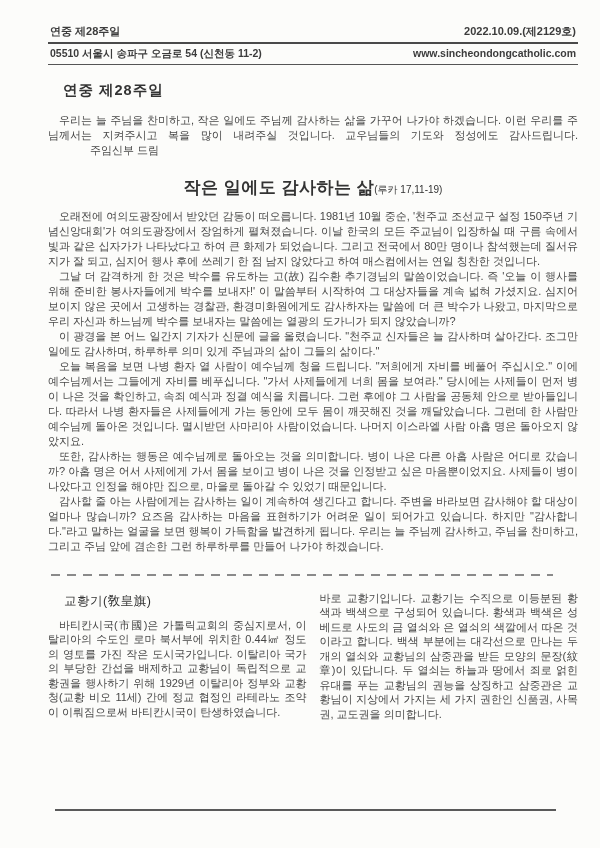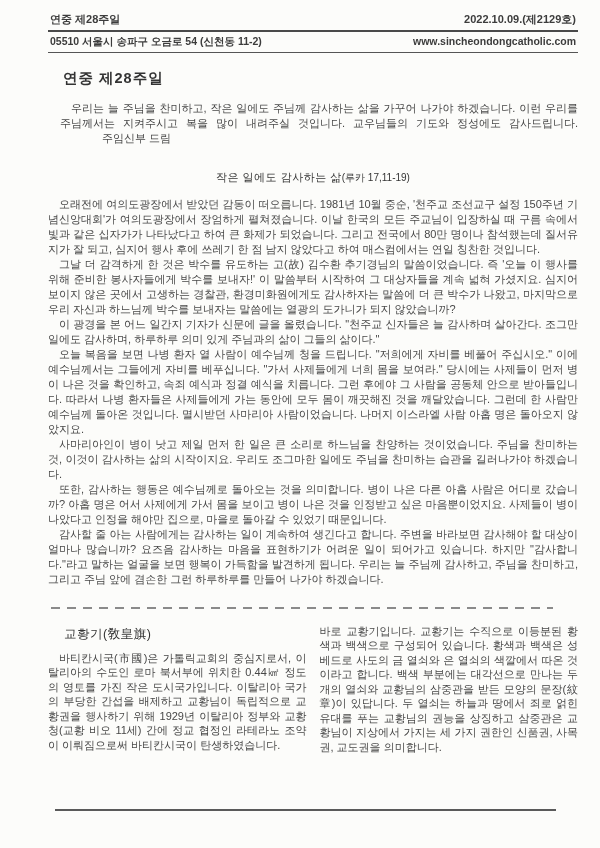--- a/index.html
+++ b/index.html
@@ -4,39 +4,39 @@
 <style>
   * { margin:0; padding:0; box-sizing:border-box; }
   html,body { background:#e9e9e9; }
   .page {
     position:relative;
     width:600px; height:848px;
     margin:0 auto;
     background:#fcfcfa;
     color:#454545;
     font-family:"Liberation Sans","DejaVu Sans",sans-serif;
-    padding:12px 22px 0 48px;
+    padding:24px 22px 0 48px;
     overflow:hidden;
   }
   
   .hrow { display:flex; justify-content:space-between; align-items:baseline; }
   .hrow1 { font-size:11px; font-weight:bold; color:#3c3c3c; padding:0 2px 3px 2px; }
   .rule-thick { border-top:2.5px solid #4a4a4a; }
   .hrow2 { font-size:10.5px; font-weight:bold; color:#3c3c3c; padding:3px 2px 3px 2px; }
   .rule-thin { border-top:1px solid #555; }
   
   h1.page-title { font-size:14.5px; font-weight:bold; color:#333; margin:16px 0 0 15px; letter-spacing:1px; }
   p.intro {
     margin-top:13px; font-size:11px; line-height:14.8px;
-    text-align:justify; word-break:break-all; text-indent:11px; color:#474747;margin-left:12px;
+    text-align:justify; word-break:break-all; text-indent:11px; color:#474747;
   }
   p.intro .sig { display:inline-block; margin-left:42px; text-indent:0; white-space:nowrap; }
   
   h2.sermon-title { text-align:center; margin:14px 0 10px 0; color:#333; }
-  h2.sermon-title .t-main { font-size:11px; font-weight:normal; letter-spacing:.5px; }
+  h2.sermon-title .t-main { font-size:17px; font-weight:bold; letter-spacing:.5px; }
   h2.sermon-title .t-sub  { font-size:10px; font-weight:normal; }
   .sermon p {
     font-size:11px; line-height:15px; text-align:justify;
     word-break:break-all; text-indent:11px; color:#474747;
   }
   
   .dash-divider {
     height:1.5px; margin:20px 25px 0 3px;
     background:repeating-linear-gradient(90deg,#8a8a8a 0 9px,transparent 9px 16px);
   }
@@ -74,21 +74,20 @@
 
   <p class="intro"><span>우리는 늘 주님을 찬미하고, 작은 일에도 주님께 감사하는 삶을 가꾸어 나가야 하겠습니다. 이런 우리를 주님께서는 지켜주시고 복을 많이 내려주실 것입니다. 교우님들의 기도와 정성에도 감사드립니다.</span><span class="sig">주임신부 드림</span></p>
 
   <h2 class="sermon-title"><span class="t-main">작은 일에도 감사하는 삶</span><span class="t-sub">(루카 17,11-19)</span></h2>
 
   <div class="sermon">
     <p>오래전에 여의도광장에서 받았던 감동이 떠오릅니다. 1981년 10월 중순, '천주교 조선교구 설정 150주년 기념신앙대회'가 여의도광장에서 장엄하게 펼쳐졌습니다. 이날 한국의 모든 주교님이 입장하실 때 구름 속에서 빛과 같은 십자가가 나타났다고 하여 큰 화제가 되었습니다. 그리고 전국에서 80만 명이나 참석했는데 질서유지가 잘 되고, 심지어 행사 후에 쓰레기 한 점 남지 않았다고 하여 매스컴에서는 연일 칭찬한 것입니다.</p>
     <p>그날 더 감격하게 한 것은 박수를 유도하는 고(故) 김수환 추기경님의 말씀이었습니다. 즉 '오늘 이 행사를 위해 준비한 봉사자들에게 박수를 보내자!' 이 말씀부터 시작하여 그 대상자들을 계속 넓혀 가셨지요. 심지어 보이지 않은 곳에서 고생하는 경찰관, 환경미화원에게도 감사하자는 말씀에 더 큰 박수가 나왔고, 마지막으로 우리 자신과 하느님께 박수를 보내자는 말씀에는 열광의 도가니가 되지 않았습니까?</p>
     <p>이 광경을 본 어느 일간지 기자가 신문에 글을 올렸습니다. "천주교 신자들은 늘 감사하며 살아간다. 조그만 일에도 감사하며, 하루하루 의미 있게 주님과의 삶이 그들의 삶이다."</p>
     <p>오늘 복음을 보면 나병 환자 열 사람이 예수님께 청을 드립니다. "저희에게 자비를 베풀어 주십시오." 이에 예수님께서는 그들에게 자비를 베푸십니다. "가서 사제들에게 너희 몸을 보여라." 당시에는 사제들이 먼저 병이 나은 것을 확인하고, 속죄 예식과 정결 예식을 치릅니다. 그런 후에야 그 사람을 공동체 안으로 받아들입니다. 따라서 나병 환자들은 사제들에게 가는 동안에 모두 몸이 깨끗해진 것을 깨달았습니다. 그런데 한 사람만 예수님께 돌아온 것입니다. 멸시받던 사마리아 사람이었습니다. 나머지 이스라엘 사람 아홉 명은 돌아오지 않았지요.</p>
-    <p>사마리아인이 병이 낫고 제일 먼저 한 일은 큰 소리로 하느님을 찬양하는 것이었습니다. 주님을 찬미하는 것, 이것이 감사하는 삶의 시작이지요. 우리도 조그마한 일에도 주님을 찬미하는 습관을 길러나가야 하겠습니다.</p>
     <p>또한, 감사하는 행동은 예수님께로 돌아오는 것을 의미합니다. 병이 나은 다른 아홉 사람은 어디로 갔습니까? 아홉 명은 어서 사제에게 가서 몸을 보이고 병이 나은 것을 인정받고 싶은 마음뿐이었지요. 사제들이 병이 나았다고 인정을 해야만 집으로, 마을로 돌아갈 수 있었기 때문입니다.</p>
     <p>감사할 줄 아는 사람에게는 감사하는 일이 계속하여 생긴다고 합니다. 주변을 바라보면 감사해야 할 대상이 얼마나 많습니까? 요즈음 감사하는 마음을 표현하기가 어려운 일이 되어가고 있습니다. 하지만 "감사합니다."라고 말하는 얼굴을 보면 행복이 가득함을 발견하게 됩니다. 우리는 늘 주님께 감사하고, 주님을 찬미하고, 그리고 주님 앞에 겸손한 그런 하루하루를 만들어 나가야 하겠습니다.</p>
   </div>
 
   <div class="dash-divider"></div>
 
   <section class="article2">
     <div class="col">
       <h3>교황기(敎皇旗)</h3>
       <p>바티칸시국(市國)은 가톨릭교회의 중심지로서, 이탈리아의 수도인 로마 북서부에 위치한 0.44㎢ 정도의 영토를 가진 작은 도시국가입니다. 이탈리아 국가의 부당한 간섭을 배제하고 교황님이 독립적으로 교황권을 행사하기 위해 1929년 이탈리아 정부와 교황청(교황 비오 11세) 간에 정교 협정인 라테라노 조약이 이뤄짐으로써 바티칸시국이 탄생하였습니다.</p>

